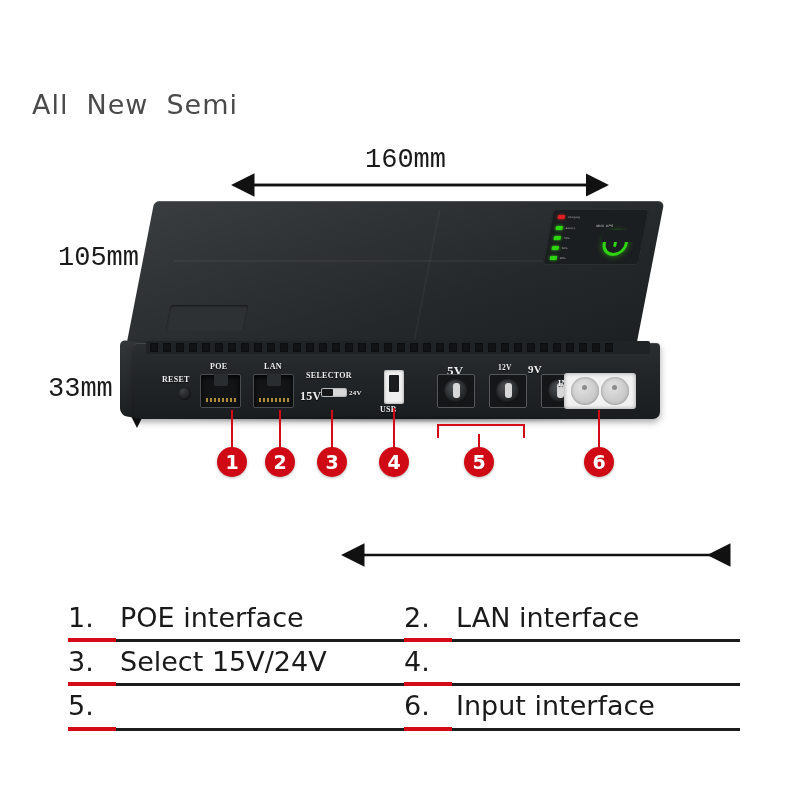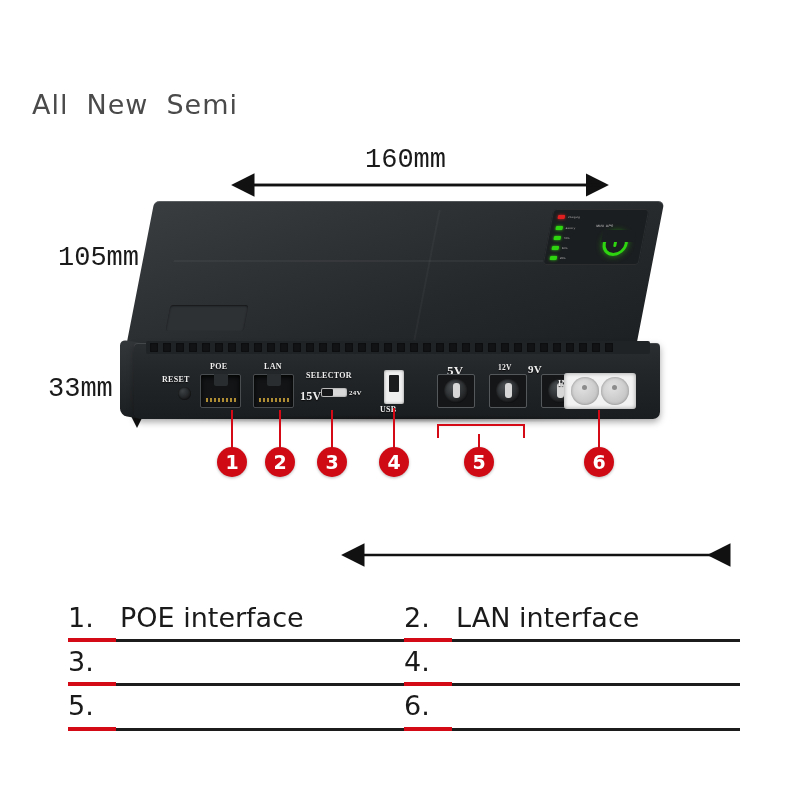--- a/index.html
+++ b/index.html
@@ -390,28 +390,30 @@
         <span class="lg-txt">POE interface</span>
       </div>
       <div class="lg-cell">
         <span class="lg-num">2.</span>
         <span class="lg-txt">LAN interface</span>
       </div>
     </div>
     <div class="lg-row">
       <div class="lg-cell">
         <span class="lg-num">3.</span>
+        <span class="lg-txt">Select 15V/24V</span>
       </div>
       <div class="lg-cell">
         <span class="lg-num">4.</span>
       </div>
     </div>
     <div class="lg-row">
       <div class="lg-cell">
         <span class="lg-num">5.</span>
       </div>
       <div class="lg-cell">
         <span class="lg-num">6.</span>
+        <span class="lg-txt">Input interface</span>
       </div>
     </div>
   </div>
 
 </div>
 
 </body></html>

